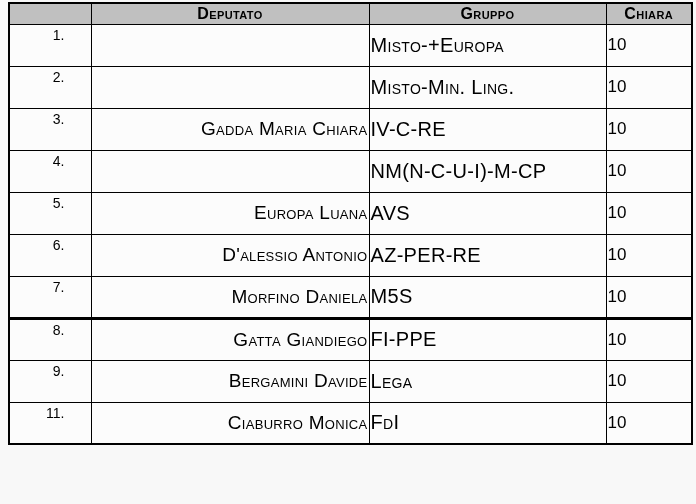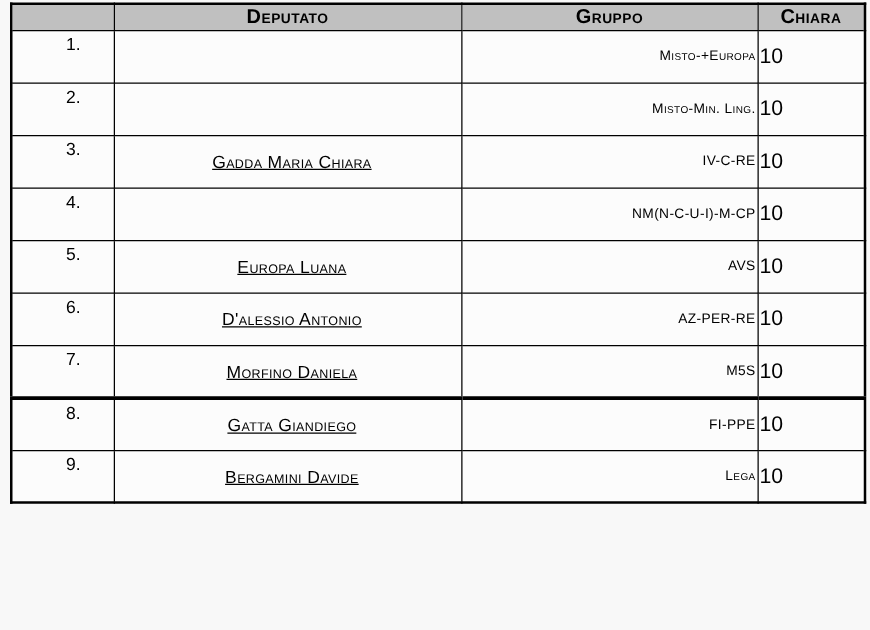--- a/index.html
+++ b/index.html
@@ -55,32 +55,31 @@
     border-top: 3px solid #000;
   }
   td.num {
     vertical-align: top;
     text-align: right;
     padding: 2px 26px 0 0;
     font-size: 14px;
   }
   td.dep {
     vertical-align: middle;
-    text-align: center;
+    text-align: right;
     padding-left: 8px;
     font-variant: small-caps;
-    font-size: 14px;
+    font-size: 19px;
     letter-spacing: 0.3px;
-    text-decoration: underline;
   }
   td.grp {
     vertical-align: middle;
-    text-align: right;
+    text-align: left;
     font-variant: small-caps;
-    font-size: 11px;
+    font-size: 20px;
     letter-spacing: 0.3px;
   }
   td.tmp {
     vertical-align: middle;
     text-align: left;
     font-size: 17px;
   }
 </style>
 </head>
 <body style="background: rgb(248, 248, 248);">
@@ -149,15 +148,21 @@
     <td class="dep">Gatta Giandiego</td>
     <td class="grp">FI-PPE</td>
     <td class="tmp">10</td>
   </tr>
         <tr>
     <td class="num">9.</td>
     <td class="dep">Bergamini Davide</td>
     <td class="grp">Lega</td>
     <td class="tmp">10</td>
   </tr>
+        <tr>
+    <td class="num">11.</td>
+    <td class="dep">Ciaburro Monica</td>
+    <td class="grp">FdI</td>
+    <td class="tmp">10</td>
+  </tr>
       </tbody>
   </table>
 </div>
 
 </body></html>

